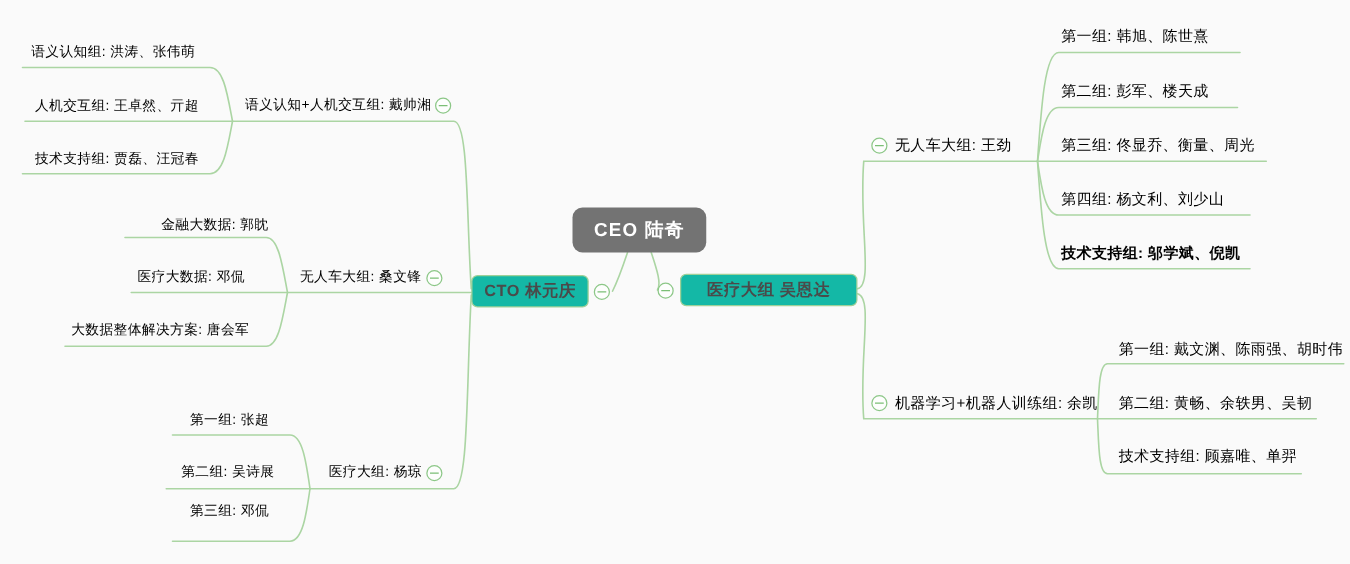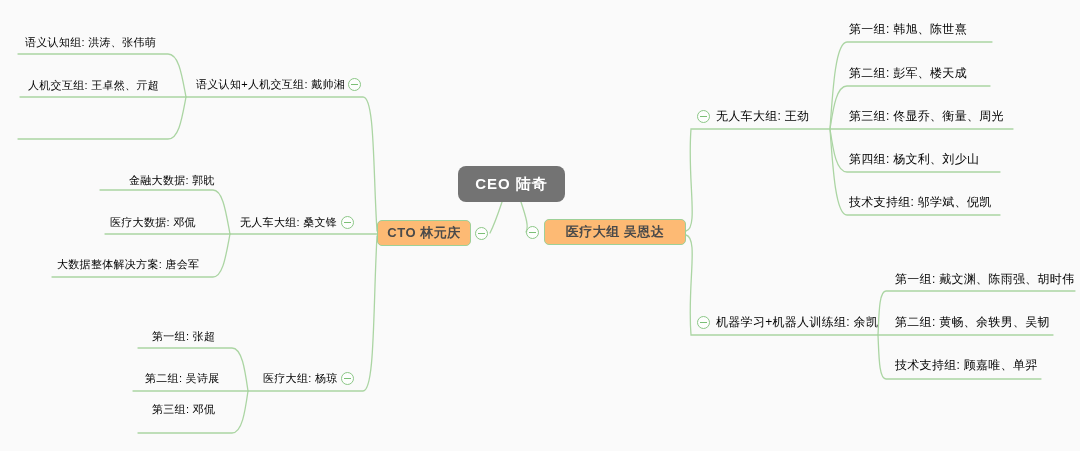--- a/index.html
+++ b/index.html
@@ -14,21 +14,21 @@
     white-space:nowrap;letter-spacing:0.3px;
   }
   .lbl.r{font-size:12px;}
   .root-box{
     position:absolute;display:flex;align-items:center;justify-content:center;
     background:#737373;border-radius:8px;color:#ffffff;font-weight:bold;
     font-size:15px;letter-spacing:1px;box-sizing:border-box;
   }
   .node-box{
     position:absolute;display:flex;align-items:center;justify-content:center;
-    background:#fdba74;border:1px solid #9ed098;border-radius:5px;color:#4a4a4a;
+    background:#14b8a6;border:1px solid #9ed098;border-radius:5px;color:#4a4a4a;
     font-weight:bold;font-size:13px;letter-spacing:0.5px;box-sizing:border-box;
   }
   .collapse{
     position:absolute;width:13px;height:13px;border-radius:50%;
     background:#fdfefd;border:1px solid #8cc787;box-sizing:border-box;
     display:flex;align-items:center;justify-content:center;cursor:pointer;
   }
   .collapse .dash{width:7px;height:1.5px;background:#7bbf76;}
 </style>
 </head>
@@ -74,35 +74,36 @@
   <div class="root-box" style="left:458px;top:166px;width:107px;height:36px;">CEO 陆奇</div>
   <div class="node-box" style="left:377px;top:220px;width:94px;height:26px;">CTO 林元庆</div>
   <div class="node-box" style="left:544px;top:219px;width:142px;height:26px;">医疗大组 吴恩达</div>
 
   <div class="lbl" style="left:196px;top:76px;">语义认知+人机交互组: 戴帅湘</div>
   <div class="lbl" style="left:240px;top:214px;">无人车大组: 桑文锋</div>
   <div class="lbl" style="left:263px;top:370px;">医疗大组: 杨琼</div>
 
   <div class="lbl" style="left:25px;top:34px;">语义认知组: 洪涛、张伟萌</div>
   <div class="lbl" style="left:28px;top:77px;">人机交互组: 王卓然、亓超</div>
+  <div class="lbl" style="left:28px;top:119px;">技术支持组: 贾磊、汪冠春</div>
   <div class="lbl" style="left:105px;top:172px;margin-left:24px;">金融大数据: 郭眈</div>
   <div class="lbl" style="left:110px;top:214px;">医疗大数据: 邓侃</div>
   <div class="lbl" style="left:57px;top:256px;">大数据整体解决方案: 唐会军</div>
   <div class="lbl" style="left:152px;top:328px;">第一组: 张超</div>
   <div class="lbl" style="left:145px;top:370px;">第二组: 吴诗展</div>
   <div class="lbl" style="left:152px;top:401px;">第三组: 邓侃</div>
 
   <div class="lbl r" style="left:716px;top:108px;">无人车大组: 王劲</div>
   <div class="lbl r" style="left:716px;top:314px;">机器学习+机器人训练组: 余凯</div>
 
   <div class="lbl r" style="left:849px;top:21px;">第一组: 韩旭、陈世熹</div>
   <div class="lbl r" style="left:849px;top:65px;">第二组: 彭军、楼天成</div>
   <div class="lbl r" style="left:849px;top:108px;">第三组: 佟显乔、衡量、周光</div>
   <div class="lbl r" style="left:849px;top:151px;">第四组: 杨文利、刘少山</div>
-  <div class="lbl r" style="left:849px;top:194px;">技术支持组: 邬学斌、倪凯</div>
+  <div class="lbl r" style="left:849px;top:194px;font-weight:bold;">技术支持组: 邬学斌、倪凯</div>
   <div class="lbl r" style="left:895px;top:271px;">第一组: 戴文渊、陈雨强、胡时伟</div>
   <div class="lbl r" style="left:895px;top:314px;">第二组: 黄畅、余轶男、吴韧</div>
   <div class="lbl r" style="left:895px;top:357px;">技术支持组: 顾嘉唯、单羿</div>
 
   <div class="collapse" style="left:475px;top:227px;">
     <span class="dash"></span>
     </div>
   <div class="collapse" style="left:526px;top:226px;">
     <span class="dash"></span>
     </div>

